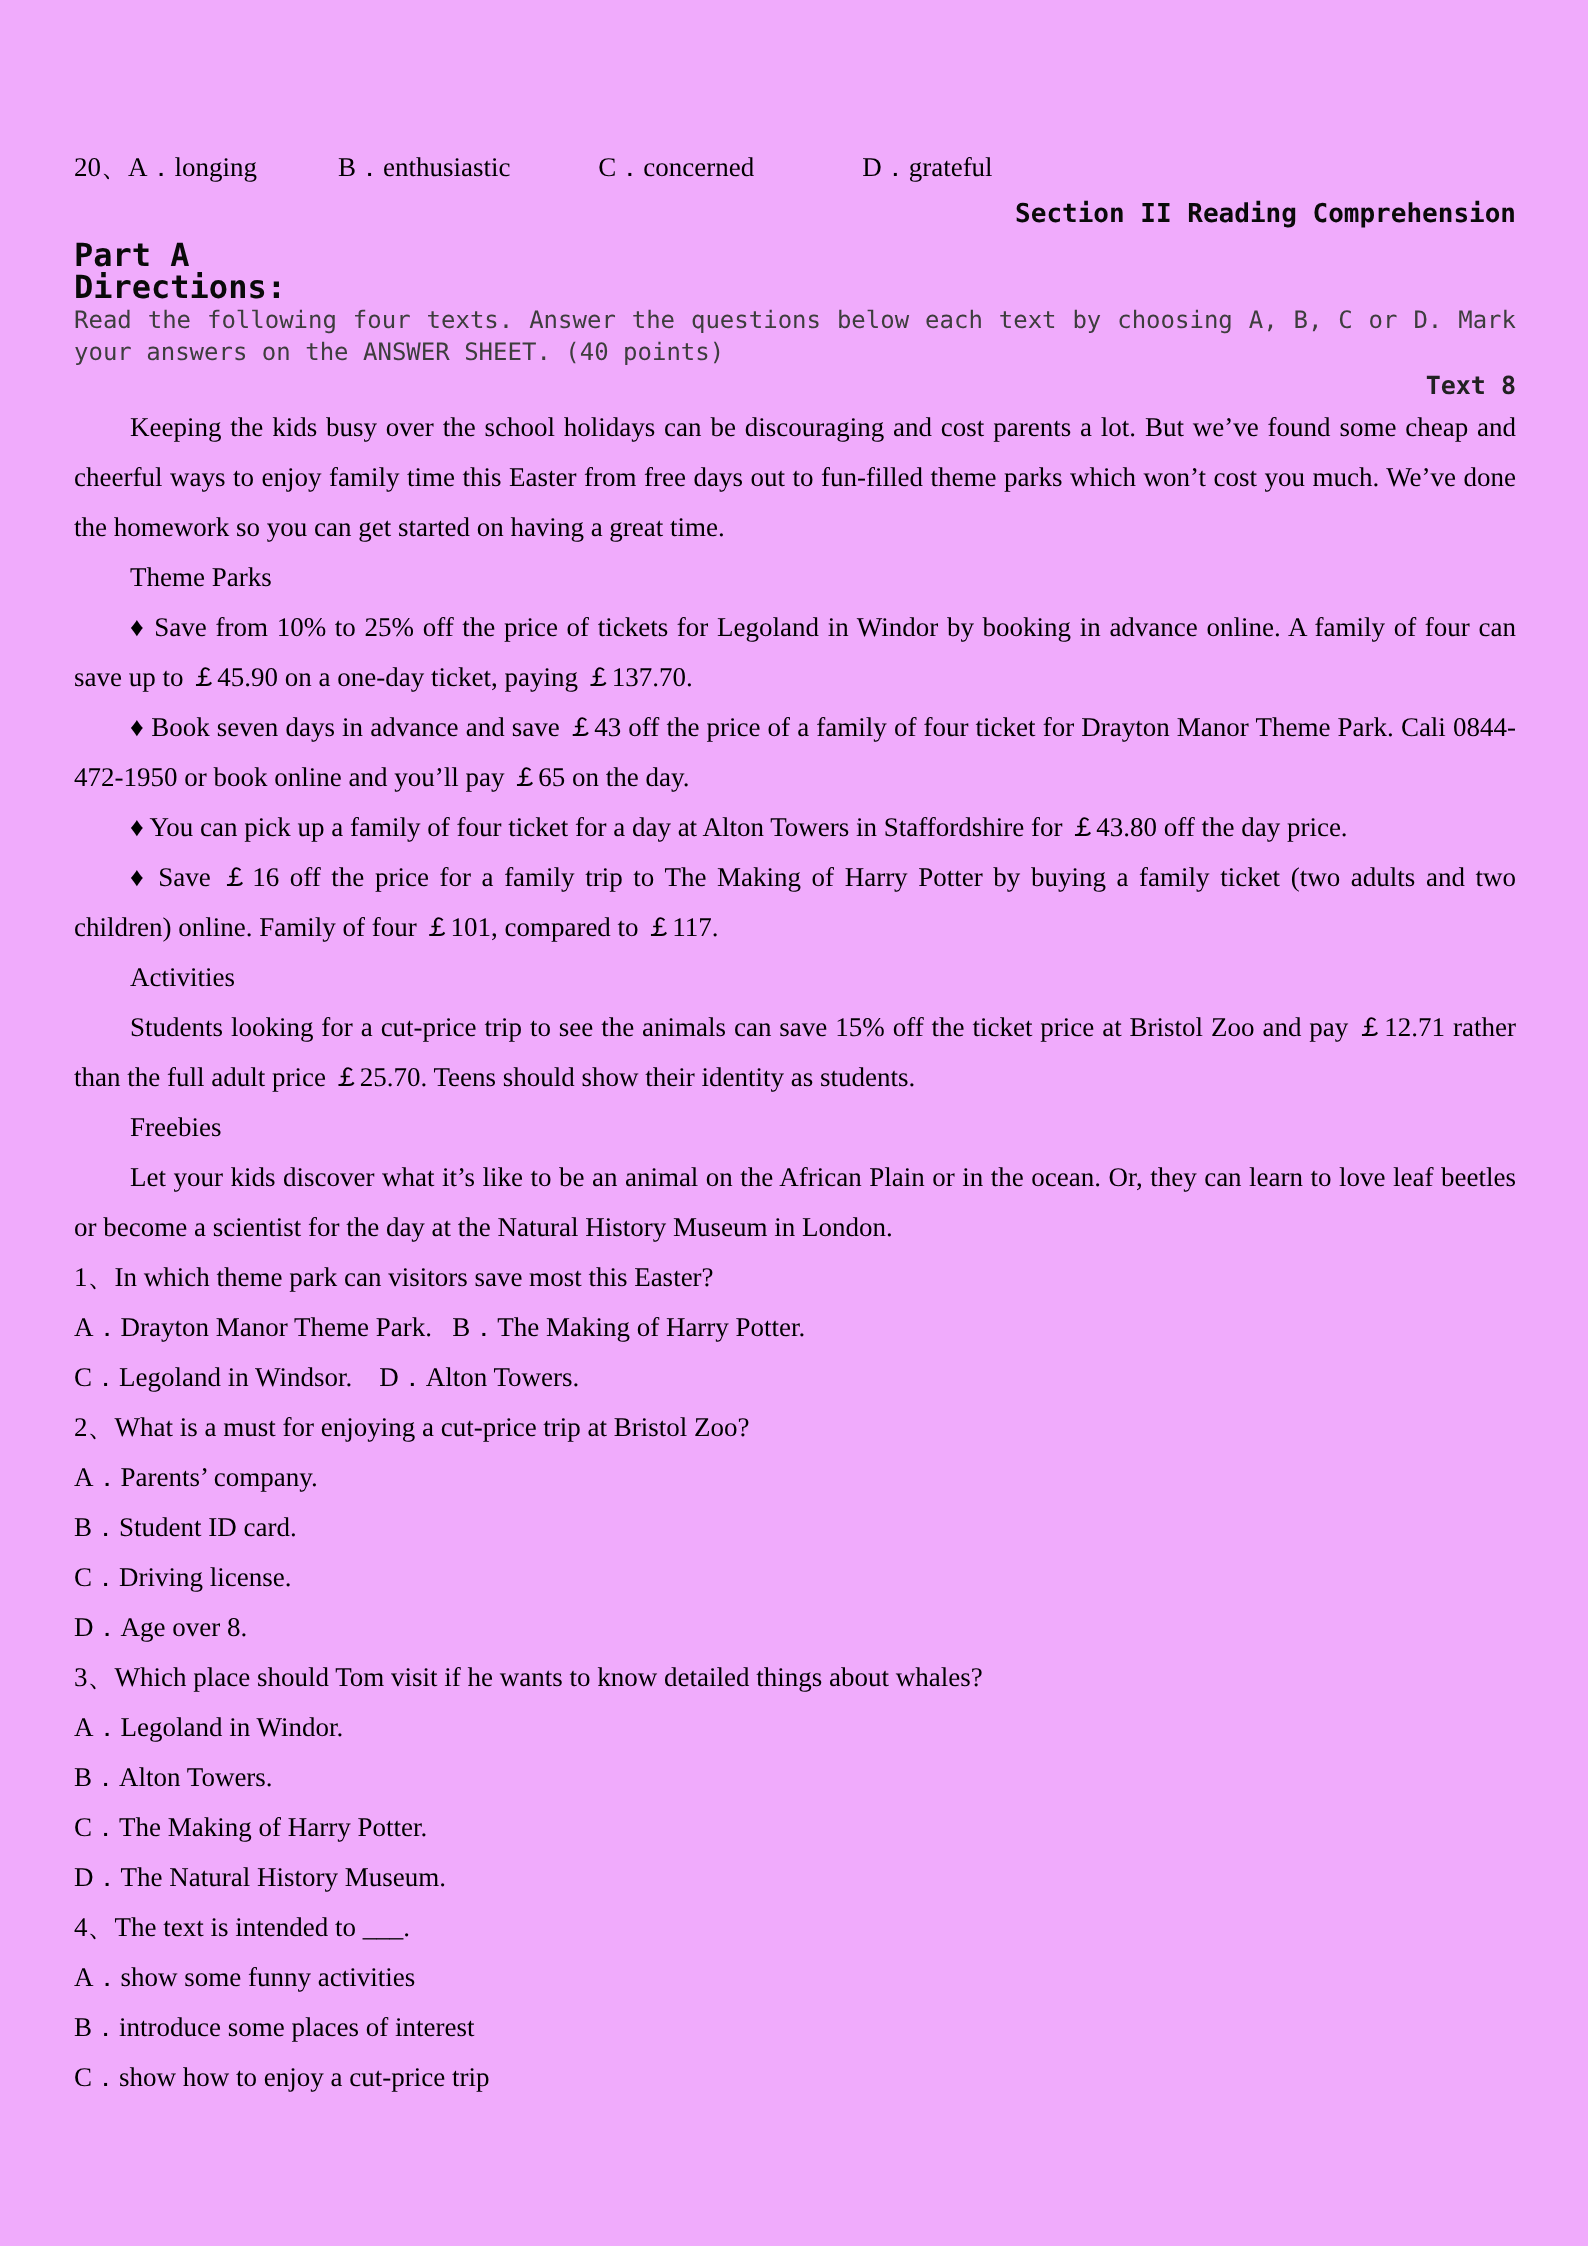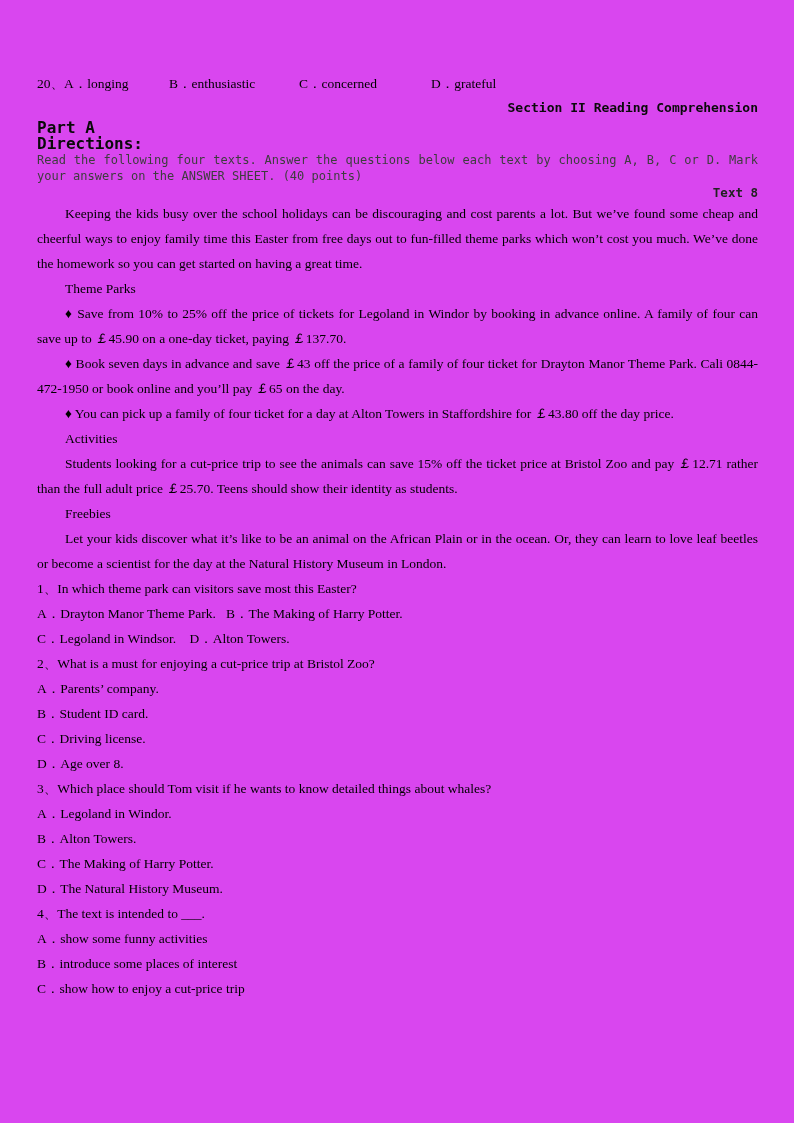--- a/index.html
+++ b/index.html
@@ -1,21 +1,21 @@
 <!DOCTYPE html>
 <html><head>
 <meta charset="utf-8">
 <style>
   * { margin: 0; padding: 0; box-sizing: border-box; }
   html, body { background: #ffffff; }
   .page {
     position: relative;
     width: 794px;
     height: 1123px;
-    background: #d946ef;
+    background: #f0abfc;
     overflow: hidden;
     font-family: "Liberation Serif", serif;
     color: #000;
   }
   .content {
     position: absolute;
     left: 37px;
     top: 71px;
     width: 721px;
     font-size: 13.5px;
@@ -50,20 +50,21 @@
       <div class="block mono-bold center section-head">Section II Reading Comprehension</div>
       <div class="block mono-bold">Part A</div>
       <div class="block mono-bold">Directions:</div>
       <div class="block mono justify">Read the following four texts. Answer the questions below each text by choosing A, B, C or D. Mark your answers on the ANSWER SHEET.  (40 points)</div>
       <div class="block mono center text1">Text 8</div>
       <div class="block indent justify">Keeping the kids busy over the school holidays can be discouraging and cost parents a lot. But we’ve found some cheap and cheerful ways to enjoy family time this Easter from free days out to fun-filled theme parks which won’t cost you much. We’ve done the homework so you can get started on having a great time.</div>
       <div class="block indent">Theme Parks</div>
       <div class="block indent justify">♦ Save from 10% to 25% off the price of tickets for Legoland in Windor by booking in advance online. A family of four can save up to ￡45.90 on a one-day ticket, paying ￡137.70.</div>
       <div class="block indent justify">♦ Book seven days in advance and save ￡43 off the price of a family of four ticket for Drayton Manor Theme Park. Cali 0844-472-1950 or book online and you’ll pay ￡65 on the day.</div>
       <div class="block indent justify">♦ You can pick up a family of four ticket for a day at Alton Towers in Staffordshire for ￡43.80 off the day price.</div>
+      <div class="block indent justify">♦ Save ￡16 off the price for a family trip to The Making of Harry Potter by buying a family ticket (two adults and two children) online. Family of four ￡101, compared to ￡117.</div>
       <div class="block indent">Activities</div>
       <div class="block indent justify">Students looking for a cut-price trip to see the animals can save 15% off the ticket price at Bristol Zoo and pay ￡12.71 rather than the full adult price ￡25.70. Teens should show their identity as students.</div>
       <div class="block indent">Freebies</div>
       <div class="block indent justify">Let your kids discover what it’s like to be an animal on the African Plain or in the ocean. Or, they can learn to love leaf beetles or become a scientist for the day at the Natural History Museum in London.</div>
       <div class="block">1、In which theme park can visitors save most this Easter?</div>
       <div class="block pre">A．Drayton Manor Theme Park.   B．The Making of Harry Potter.</div>
       <div class="block pre">C．Legoland in Windsor.    D．Alton Towers.</div>
       <div class="block">2、What is a must for enjoying a cut-price trip at Bristol Zoo?</div>
       <div class="block">A．Parents’ company.</div>
       <div class="block">B．Student ID card.</div>

